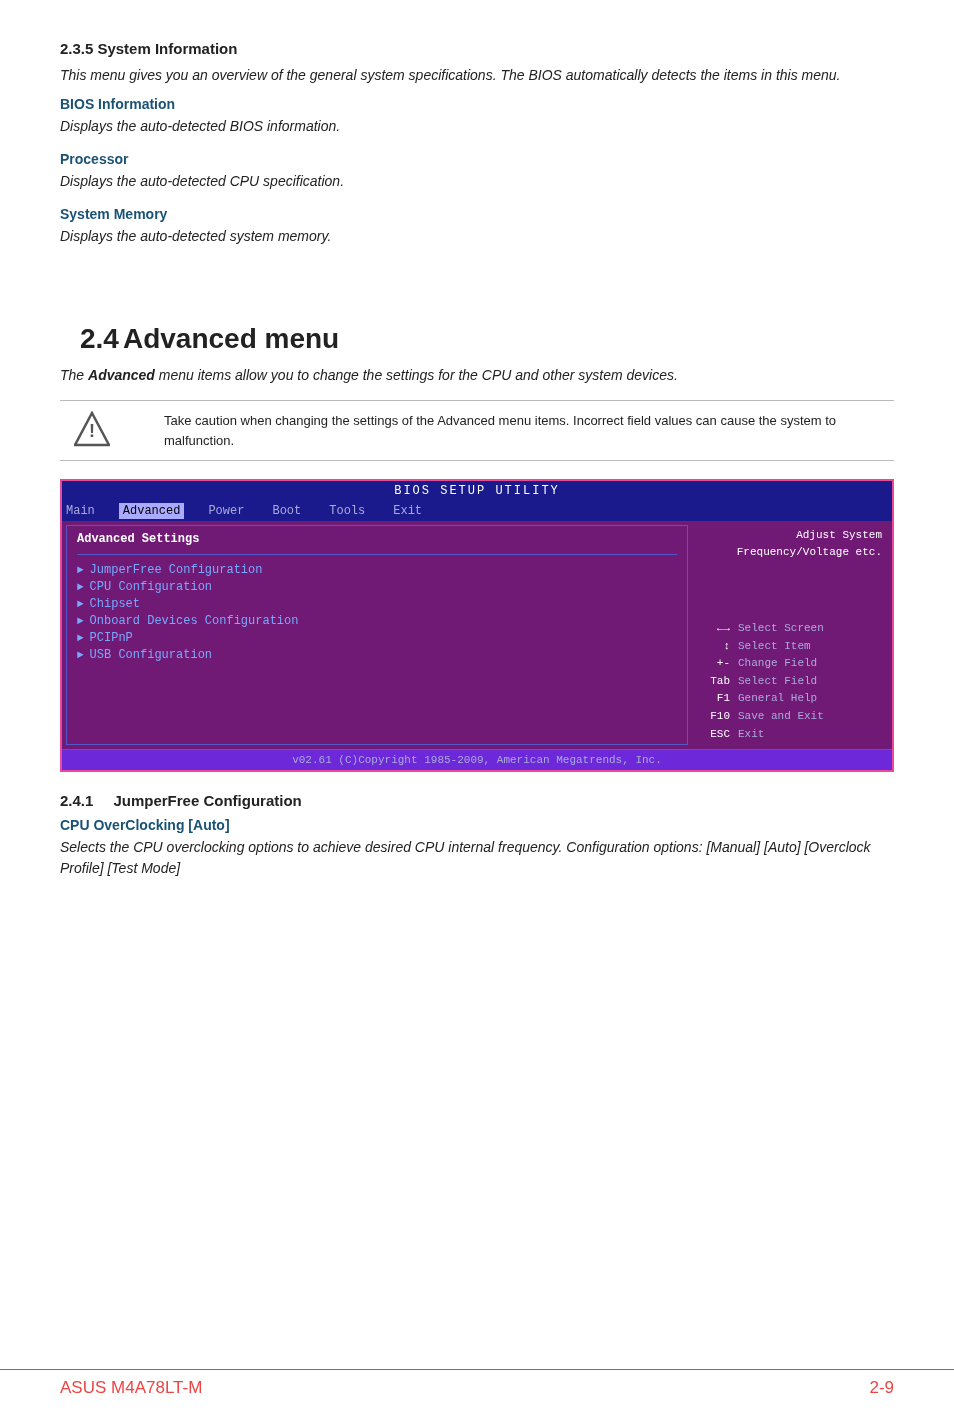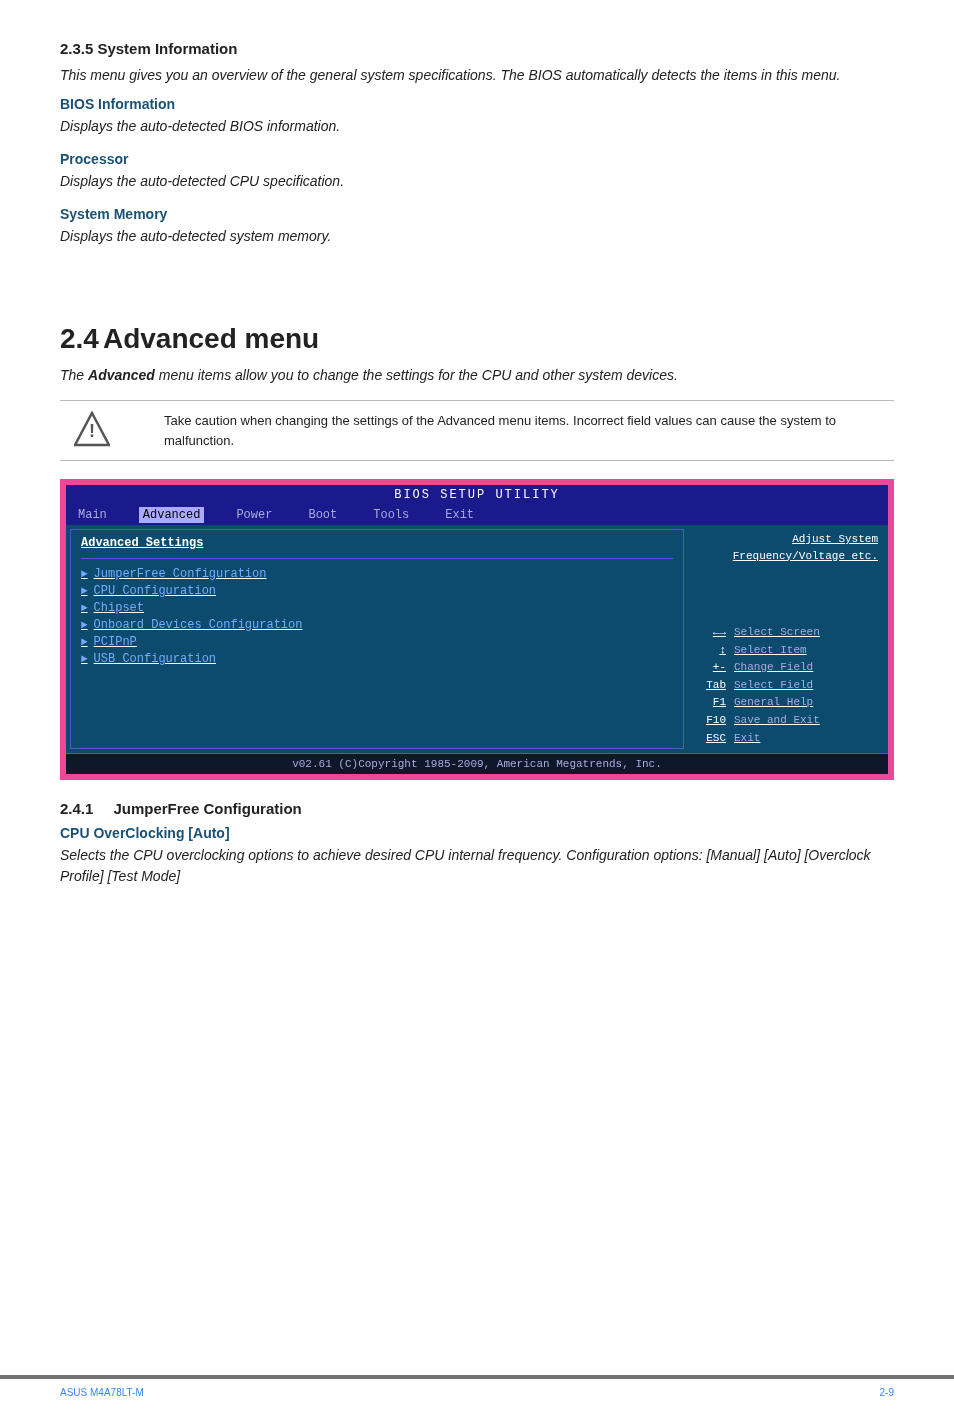--- a/index.html
+++ b/index.html
@@ -29,20 +29,21 @@
       color: #1a5276;
       margin-bottom: 4px;
     }
     .section-2-4 {
       margin-top: 30px;
       margin-bottom: 10px;
     }
     .section-2-4 .section-number {
       font-size: 28px;
       font-weight: bold;
+      margin-left: 20px;
     }
     .section-header-row {
       display: flex;
       align-items: baseline;
       gap: 4px;
       margin-bottom: 8px;
     }
 
     p { margin-bottom: 10px; line-height: 1.5; font-style: italic; }
 
@@ -74,50 +75,49 @@
       margin-left: 38px;
     }
 
     
     .bios-box {
       background: #1a1a8c;
       color: #fff;
       font-family: 'Courier New', Courier, monospace;
       font-size: 12px;
       margin: 18px 0;
-      border: 6px solid #ec4899;
+      border: 2px solid #ec4899;
       width: 100%;
     }
     .bios-titlebar {
       text-align: center;
       background: #1a1a8c;
       color: #fff;
       padding: 3px 0;
       font-size: 12px;
       letter-spacing: 2px;
     }
     .bios-menubar {
       display: flex;
       background: #1a1a8c;
-      padding: 2px 8px;
-      gap: 28px;
+      padding: 2px 0;
+      gap: 20px;
     }
     .bios-menubar span {
       color: #aad;
       font-size: 12px;
       padding: 1px 4px;
     }
     .bios-menubar span.active {
       background: #aaaaff;
       color: #000;
     }
     .bios-body {
       display: flex;
-      background: #0c4a6e;
-      text-decoration: underline;
+      background: #701a75;
     }
     .bios-left {
       flex: 1;
       padding: 6px 10px;
       border: 1px solid #5555cc;
       margin: 4px;
       min-height: 200px;
     }
     .bios-left-title {
       color: #fff;
@@ -156,21 +156,21 @@
       line-height: 1.6;
     }
     .bios-help-row {
       display: flex;
       gap: 8px;
       font-size: 11px;
       color: #aad;
     }
     .bios-help-key { color: #fff; min-width: 28px; }
     .bios-footer {
-      background: #0f172a;
+      background: #6d28d9;
       text-align: center;
       padding: 4px;
       color: #aad;
       font-size: 11px;
       border-top: 1px solid #5555cc;
     }
 
     
     .sub-sub-header-row {
       display: flex;
@@ -207,23 +207,23 @@
 
     
     .page-footer {
       position: fixed;
       bottom: 20px;
       left: 0;
       width: 954px;
       display: flex;
       justify-content: space-between;
       padding: 0 60px;
-      font-size: 10px;
-      color: #3b82f6;
-      border-top: 4px solid #737373;
+      font-size: 17px;
+      color: #ef4444;
+      border-top: 1px solid #737373;
       padding-top: 8px;
     }
 
     .bold { font-weight: bold; }
   </style>
 </head>
 <body>
 
 
 

